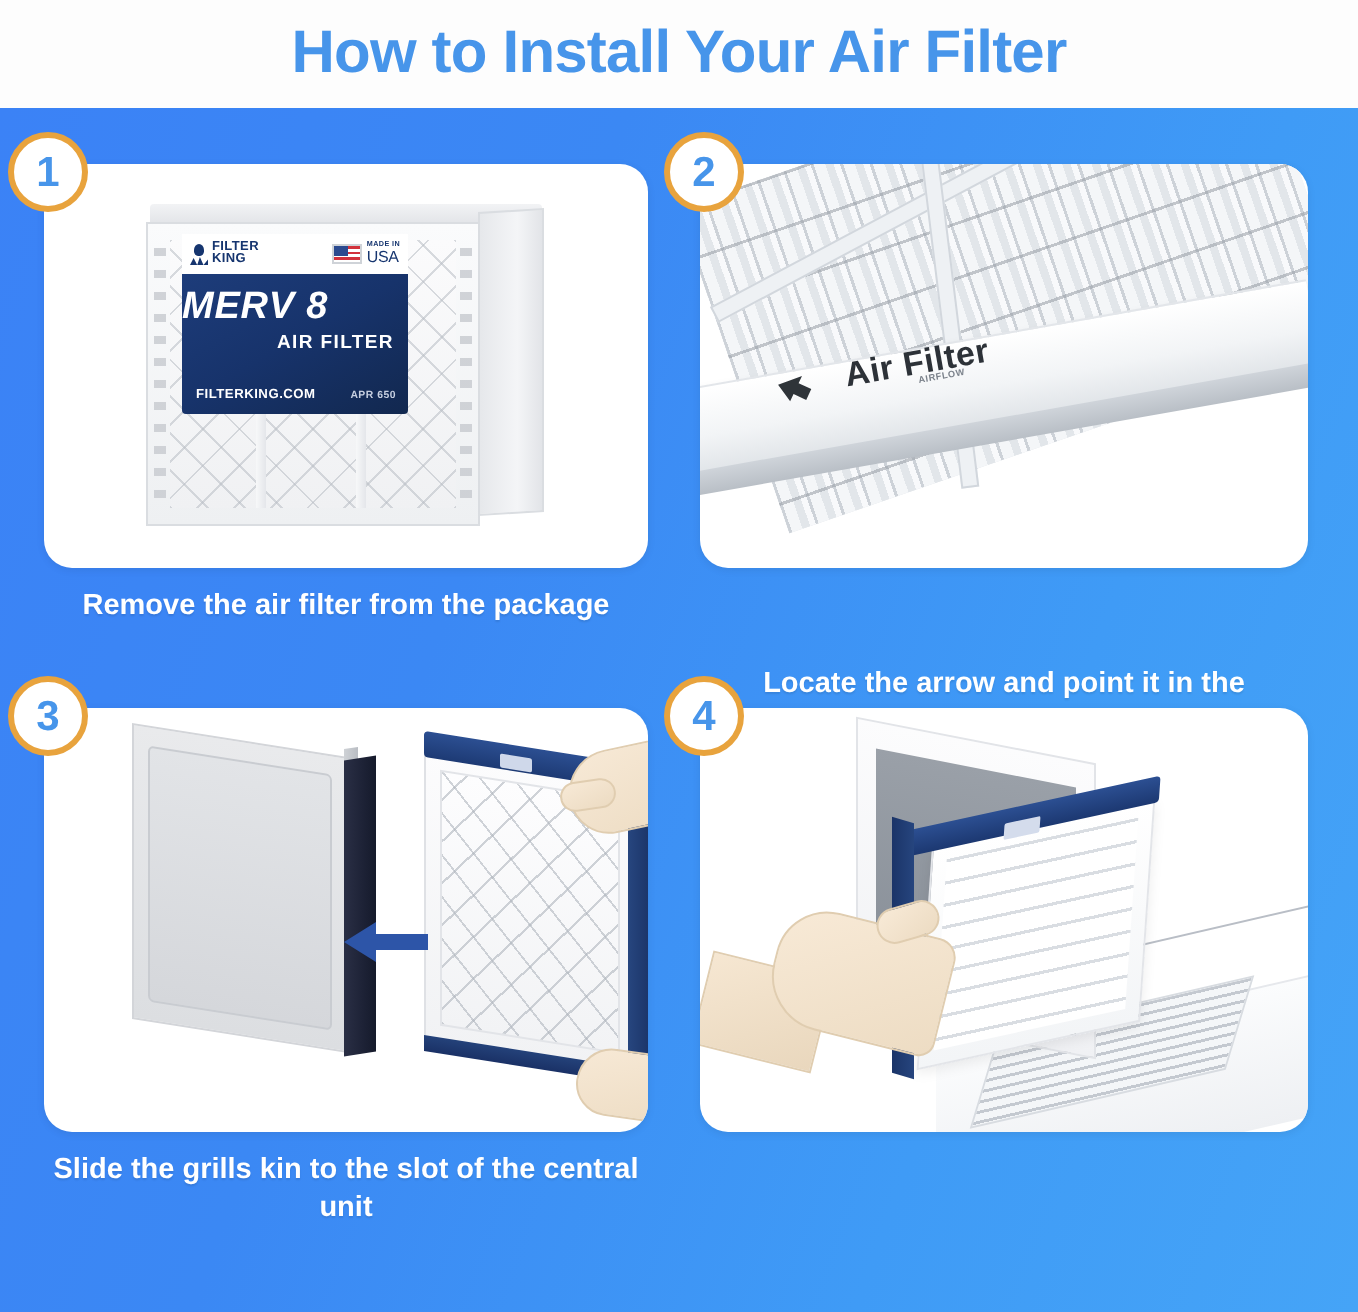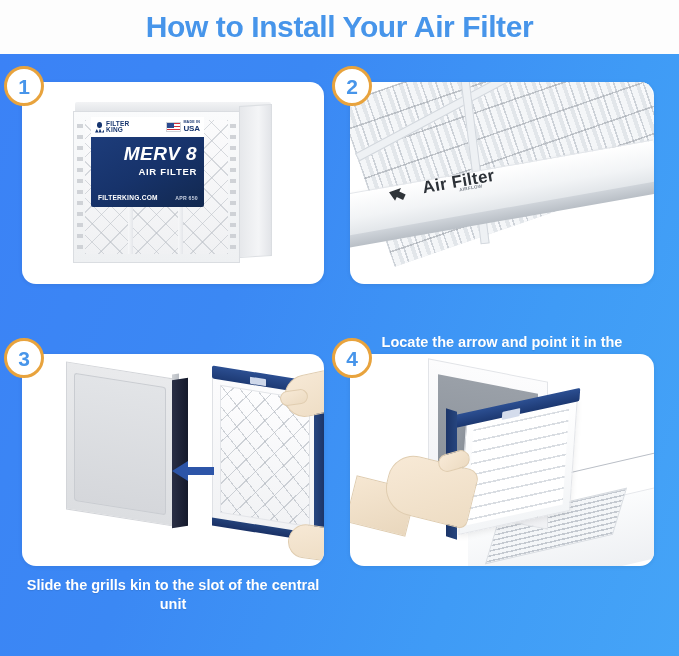--- a/index.html
+++ b/index.html
@@ -176,25 +176,25 @@
   .usa-flag {
     width: 15px; height: 10px; position: relative; overflow: hidden;
     background: repeating-linear-gradient(180deg,#d2323c 0 1.4px, #ffffff 1.4px 2.8px);
     border: .5px solid #cfd3d8; box-sizing: border-box;
   }
   .usa-flag::after {
     content: ""; position: absolute; left: 0; top: 0; width: 7px; height: 5px; background: #2b4a8f;
   }
   .usa-words { display: flex; flex-direction: column; line-height: 1; }
   .usa-small { font-size: 3.6px; font-weight: bold; color: #16356f; letter-spacing: .2px; }
-  .usa-big { font-size: 8px; font-weight: bold; color: #16356f; letter-spacing: -.2px; }
+  .usa-big { font-size: 8px; font-weight: normal; color: #16356f; letter-spacing: -.2px; }
 
   .f1-merv {
     position: absolute; left: 0; right: 7px; top: 27px;
-    text-align: right;
+    text-align: left;
     font-size: 19px; font-weight: bold; font-style: italic; color: #ffffff;
     letter-spacing: .4px; line-height: 1;
   }
   .f1-af {
     position: absolute; left: 0; right: 7px; top: 50px;
     text-align: right;
     font-size: 9.5px; font-weight: bold; color: #ffffff; letter-spacing: .7px; line-height: 1;
   }
   .f1-foot {
     position: absolute; left: 7px; right: 6px; bottom: 6px;
@@ -466,20 +466,21 @@
                   <span class="f1-apr">APR 650</span>
                 </div>
               </div>
             </div>
           </div>
         </div>
         <div class="badge">
           <span class="badge-num">1</span>
         </div>
       </div>
+      <div class="caption cap-1">Remove the air filter from the package</div>
 
       <div class="card card-2">
         <div class="card-inner">
           <div class="f2-wrap">
             <div class="f2-scene">
               <div class="f2-pleats"></div>
               <div class="f2-grid-h"></div>
               <div class="f2-webA"></div>
               <div class="f2-webB"></div>
               <div class="f2-frame-face"></div>

